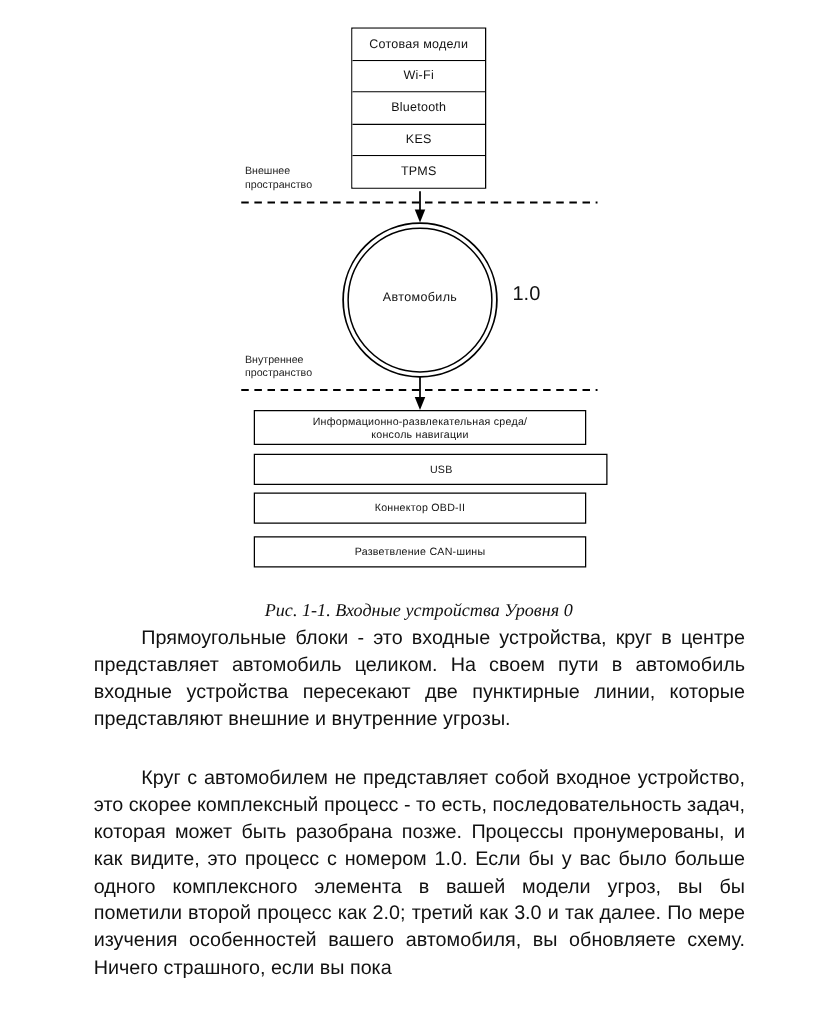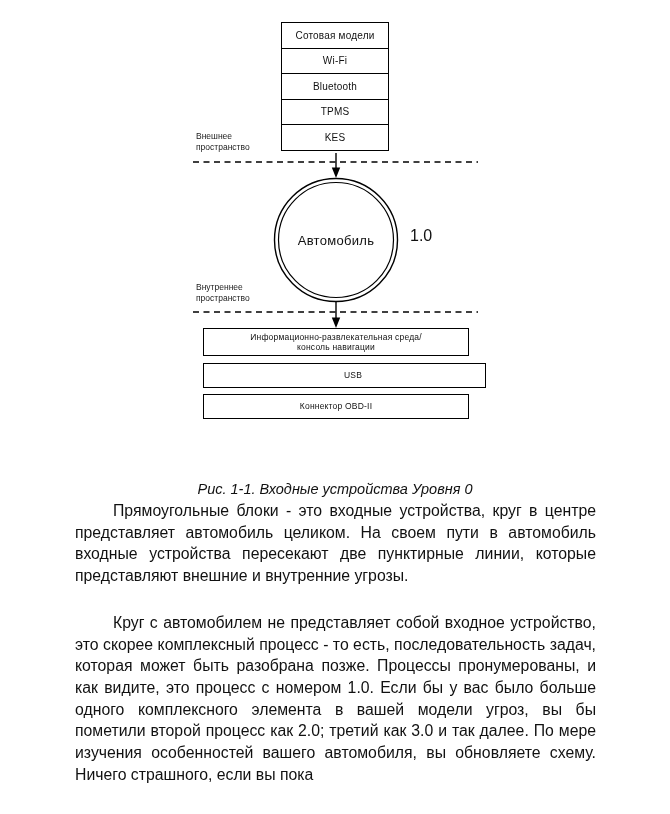--- a/index.html
+++ b/index.html
@@ -29,40 +29,40 @@
 
   .space-label {
     position: absolute; font-size: 8.5px; line-height: 11px;
     white-space: pre-line; color: #222;
   }
   .space-label.ext { left: 196px; top: 131px; }
   .space-label.int { left: 196px; top: 282px; }
 
   .process-name {
     position: absolute; left: 276px; top: 233px; width: 120px;
-    text-align: center; font-size: 13px; letter-spacing: 0.3px;
+    text-align: center; font-size: 10px; letter-spacing: 0.3px;
   }
   .process-number { position: absolute; left: 410px; top: 227px; font-size: 16px; }
 
   .bbox {
     position: absolute; left: 203px; width: 264px;
     border: 1.3px solid #000; background: #fff;
     display: flex; align-items: center; justify-content: center;
     text-align: center; font-size: 8.5px; line-height: 10.5px;
     white-space: pre-line; letter-spacing: 0.2px;
   }
   .bbox.b0 { top: 328px; height: 26px; }
   .bbox.b1 { top: 363px; height: 23px; padding-left: 17px; }
   .bbox.b2 { top: 394px; height: 23px; }
   .bbox.b3 { top: 429px; height: 23px; }
 
   
   .caption {
     position: absolute; left: 0; top: 481px; width: 670px;
-    text-align: center; font-style: italic; font-size: 14.5px; color: #111;
+    text-align: center; font-style: italic; font-size: 14.5px; color: #111; font-family: Liberation Serif, serif;
   }
 
   
   .body-text {
     position: absolute; left: 75px; top: 500px; width: 521px;
     font-size: 15.8px; line-height: 21.7px; text-align: justify;
     color: #111;
   }
   .body-text p { margin: 0; text-indent: 38px; }
   .body-text p + p { margin-top: 25px; }
@@ -87,36 +87,37 @@
       <circle cx="336" cy="240" r="57.5" fill="none" stroke="#000" stroke-width="1.2"></circle>
 
       <line x1="336" y1="301" x2="336" y2="319" stroke="#000" stroke-width="1.4"></line>
       <polygon points="336,328 331.8,317.5 340.2,317.5" fill="#000"></polygon>
     </svg>
 
     <div class="stack-top">
       <div class="row">Сотовая модели</div>
       <div class="row">Wi-Fi</div>
       <div class="row">Bluetooth</div>
+      <div class="row">KES</div>
       <div class="row">TPMS</div>
-      <div class="row">KES</div>
     </div>
 
     <div class="space-label ext">Внешнее
 пространство</div>
     <div class="space-label int">Внутреннее
 пространство</div>
 
     <div class="process-name">Автомобиль</div>
     <div class="process-number">1.0</div>
 
     <div class="bbox b0">Информационно-развлекательная среда/
 консоль навигации</div>
     <div class="bbox b1">USB</div>
     <div class="bbox b2">Коннектор OBD-II</div>
+    <div class="bbox b3">Разветвление CAN-шины</div>
   </div>
 
   <div class="caption">Рис. 1-1. Входные устройства Уровня 0</div>
 
   <div class="body-text">
     <p>Прямоугольные блоки - это входные устройства, круг в центре представляет автомобиль целиком. На своем пути в автомобиль входные устройства пересекают две пунктирные линии, которые представляют внешние и внутренние угрозы.</p>
     <p>Круг с автомобилем не представляет собой входное устройство, это скорее комплексный процесс - то есть, последовательность задач, которая может быть разобрана позже. Процессы пронумерованы, и как видите, это процесс с номером 1.0. Если бы у вас было больше одного комплексного элемента в вашей модели угроз, вы бы пометили второй процесс как 2.0; третий как 3.0 и так далее. По мере изучения особенностей вашего автомобиля, вы обновляете схему. Ничего страшного, если вы пока</p>
   </div>
 
 </div>

